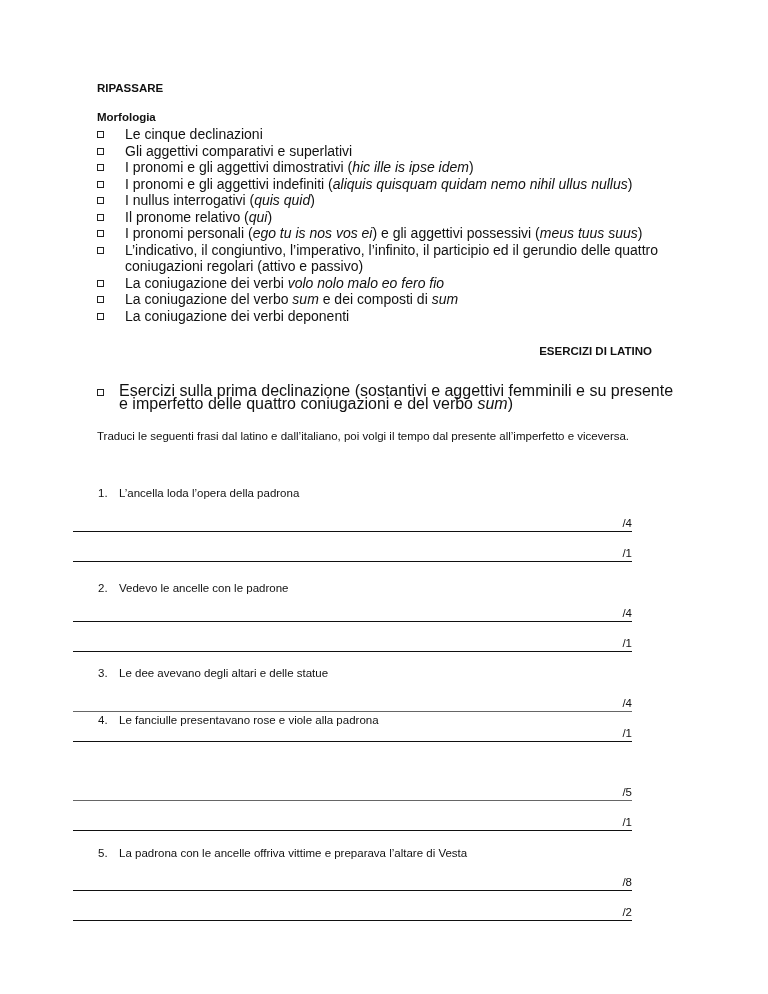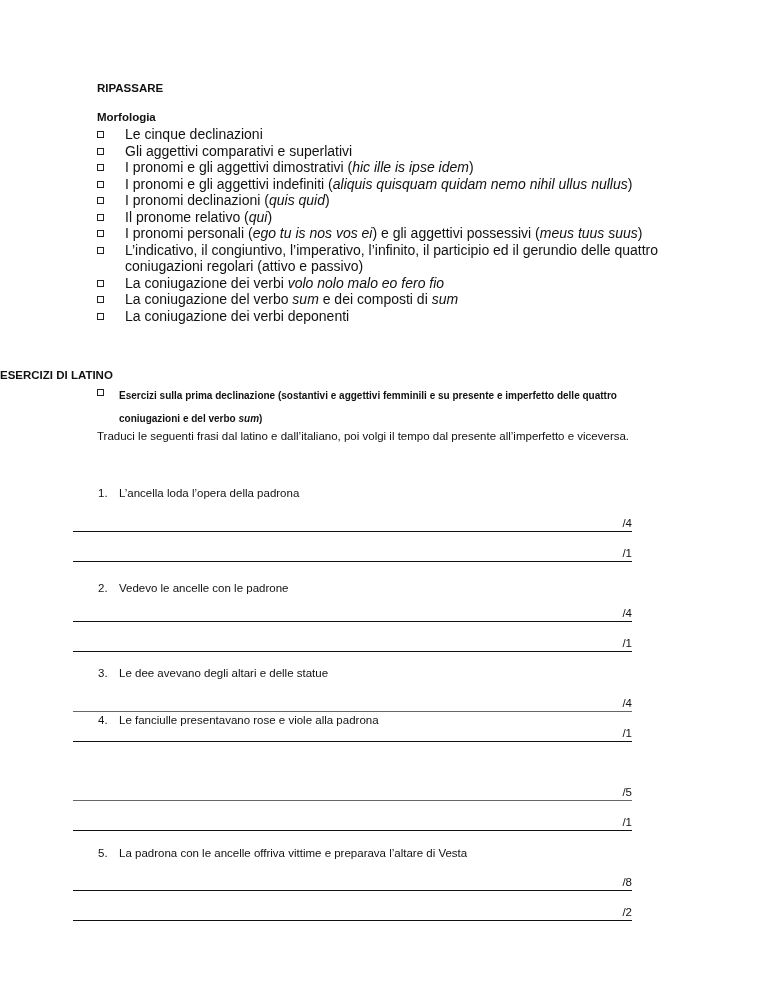--- a/index.html
+++ b/index.html
@@ -8,24 +8,24 @@
     font-family: "Liberation Sans", sans-serif; color: #111111;
   }
   .abs { position: absolute; }
   .h-small { font-size: 11.5px; font-weight: bold; }
   .list { position: absolute; left: 97px; top: 126px; width: 600px; margin: 0; padding: 0; list-style: none; }
   .list li { position: relative; padding-left: 28px; font-size: 14px; line-height: 16.5px; }
   .bullet {
     position: absolute; left: 0; top: 5px; width: 5px; height: 5px;
     border: 1px solid #222; box-sizing: content-box;
   }
-  .center-title { position: absolute; left: 0; width: 652px; top: 345px; text-align: left; font-size: 11.5px; font-weight: bold; margin-top: 24px; }
+  .center-title { position: absolute; left: 0; width: 652px; top: 345px; text-align: right; font-size: 11.5px; font-weight: bold; }
   .ex-bullet-wrap { position: absolute; left: 97px; top: 384px; width: 580px; }
   .ex-bullet-wrap .bullet { top: 5px; }
-  .ex-text { padding-left: 22px; font-size: 10px; font-weight: bold; line-height: 23px; }
+  .ex-text { padding-left: 22px; font-size: 16px; font-weight: normal; line-height: 13px; }
   .instruction { position: absolute; left: 97px; top: 429px; width: 580px; font-size: 11.5px; line-height: 15px; }
   .item-q { position: absolute; left: 98px; font-size: 11.5px; }
   .item-q .num { display: inline-block; width: 21px; }
   .item-q .txt { }
   .answer-line { position: absolute; left: 73px; width: 559px; height: 0; border-bottom: 1.3px solid #111; }
   .answer-line.light { border-bottom-color: #666; }
   .score { position: absolute; right: 0; bottom: 2px; font-size: 11.5px; }
   input.answer-input {
     position: absolute; left: 0; bottom: 1px; width: 520px; height: 18px;
     border: none; background: transparent; outline: none; padding: 0;
@@ -36,21 +36,21 @@
 <body>
 
 <div class="abs h-small" style="left:97px; top:82px;">RIPASSARE</div>
 <div class="abs h-small" style="left:97px; top:111px;">Morfologia</div>
 
 <ul class="list" id="review-list">
     <li><span class="bullet"></span><span>Le cinque declinazioni</span></li>
     <li><span class="bullet"></span><span>Gli aggettivi comparativi e superlativi</span></li>
     <li><span class="bullet"></span><span>I pronomi e gli aggettivi dimostrativi (</span><i>hic ille is ipse idem</i><span>)</span></li>
     <li><span class="bullet"></span><span>I pronomi e gli aggettivi indefiniti (</span><i>aliquis quisquam quidam nemo nihil ullus nullus</i><span>)</span></li>
-    <li><span class="bullet"></span><span>I pronomi declinazioni (</span><i>quis quid</i><span>)</span></li>
+    <li><span class="bullet"></span><span>I nullus interrogativi (</span><i>quis quid</i><span>)</span></li>
     <li><span class="bullet"></span><span>Il pronome relativo (</span><i>qui</i><span>)</span></li>
     <li><span class="bullet"></span><span>I pronomi personali (</span><i>ego tu is nos vos ei</i><span>) e gli aggettivi possessivi (</span><i>meus tuus suus</i><span>)</span></li>
     <li><span class="bullet"></span><span>L’indicativo, il congiuntivo, l’imperativo, l’infinito, il participio ed il gerundio delle quattro coniugazioni regolari (attivo e passivo)</span></li>
     <li><span class="bullet"></span><span>La coniugazione dei verbi </span><i>volo nolo malo eo fero fio</i></li>
     <li><span class="bullet"></span><span>La coniugazione del verbo </span><i>sum</i><span> e dei composti di </span><i>sum</i></li>
     <li><span class="bullet"></span><span>La coniugazione dei verbi deponenti</span></li>
   </ul>
 
 <div class="center-title">ESERCIZI DI LATINO</div>
 

